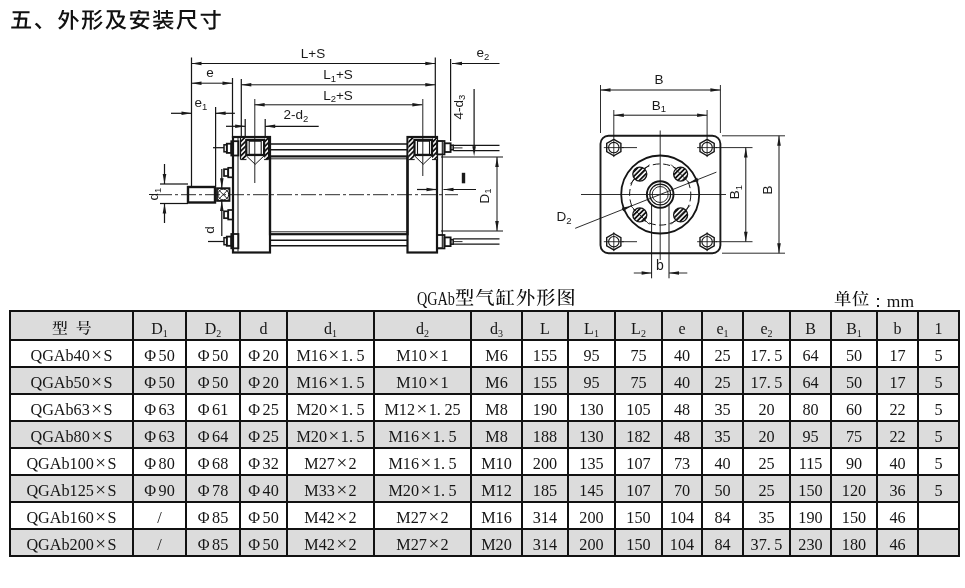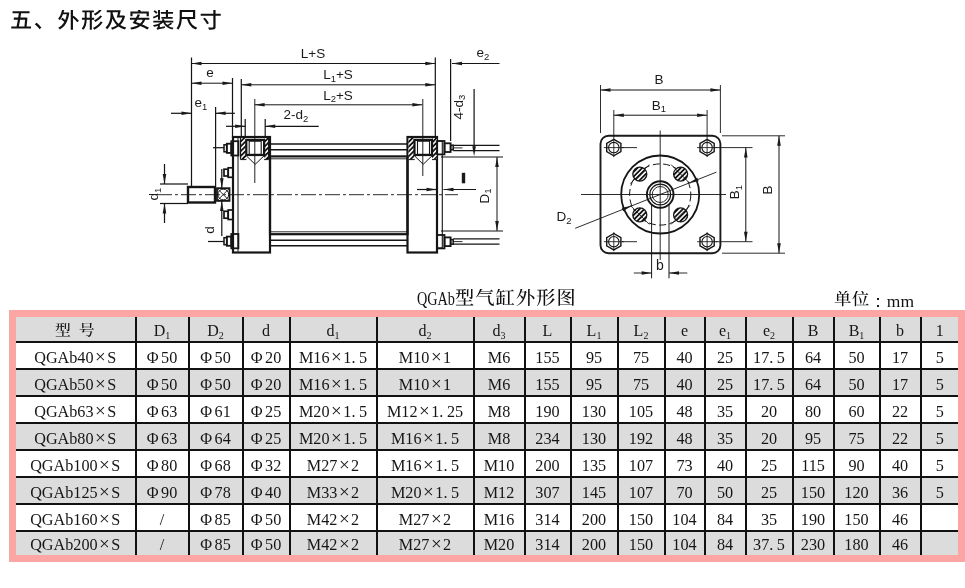--- a/index.html
+++ b/index.html
@@ -1,16 +1,16 @@
 <!DOCTYPE html>
 <html><head><meta charset="utf-8"><style>
 *{margin:0;padding:0;box-sizing:border-box}
 body{width:965px;height:588px;background:#fff;position:relative;overflow:hidden;font-family:"Liberation Serif",serif}
 #title{position:absolute;left:10.2px;top:10.4px}
-#tbl{position:absolute;left:9px;top:310px;border-collapse:collapse;table-layout:fixed;border:7px solid #fca5a5}
+#tbl{position:absolute;left:9px;top:310px;border-collapse:collapse;table-layout:fixed;border:2px solid #fca5a5}
 #tbl td{border:2px solid #111;text-align:center;vertical-align:bottom;font-family:"Liberation Serif",serif;font-size:16.2px;color:#161616;padding:0 0 1px 0;line-height:18px;overflow:hidden;white-space:nowrap}
 #tbl tr{height:27px}
 #tbl tr.hd{height:28.5px}
 #tbl tr.hd td{background:#dcdcdc;font-size:16px}
 #tbl tr.g td{background:#dcdcdc}
 .x{margin:0 1.5px;font-size:19px;line-height:0}
 .p{margin-right:3.5px}
 .f{margin-right:2.5px}
 #tbl td:nth-child(2),#tbl td:nth-child(8),#tbl td:nth-child(9),#tbl td:nth-child(14){border-right-width:1.2px}
 #tbl sub{font-size:10px;vertical-align:-3px;line-height:0}
@@ -353,23 +353,23 @@
         <td>5</td>
       </tr>
       <tr class="g">
         <td>QGAb80<span class="x">×</span>S</td>
         <td><span class="f">Φ</span>63</td>
         <td><span class="f">Φ</span>64</td>
         <td><span class="f">Φ</span>25</td>
         <td>M20<span class="x">×</span>1<span class="p">.</span>5</td>
         <td>M16<span class="x">×</span>1<span class="p">.</span>5</td>
         <td>M8</td>
-        <td>234</td>
+        <td>188</td>
         <td>130</td>
-        <td>192</td>
+        <td>182</td>
         <td>48</td>
         <td>35</td>
         <td>20</td>
         <td>95</td>
         <td>75</td>
         <td>22</td>
         <td>5</td>
       </tr>
       <tr>
         <td>QGAb100<span class="x">×</span>S</td>
@@ -391,21 +391,21 @@
         <td>5</td>
       </tr>
       <tr class="g">
         <td>QGAb125<span class="x">×</span>S</td>
         <td><span class="f">Φ</span>90</td>
         <td><span class="f">Φ</span>78</td>
         <td><span class="f">Φ</span>40</td>
         <td>M33<span class="x">×</span>2</td>
         <td>M20<span class="x">×</span>1<span class="p">.</span>5</td>
         <td>M12</td>
-        <td>307</td>
+        <td>185</td>
         <td>145</td>
         <td>107</td>
         <td>70</td>
         <td>50</td>
         <td>25</td>
         <td>150</td>
         <td>120</td>
         <td>36</td>
         <td>5</td>
       </tr>

